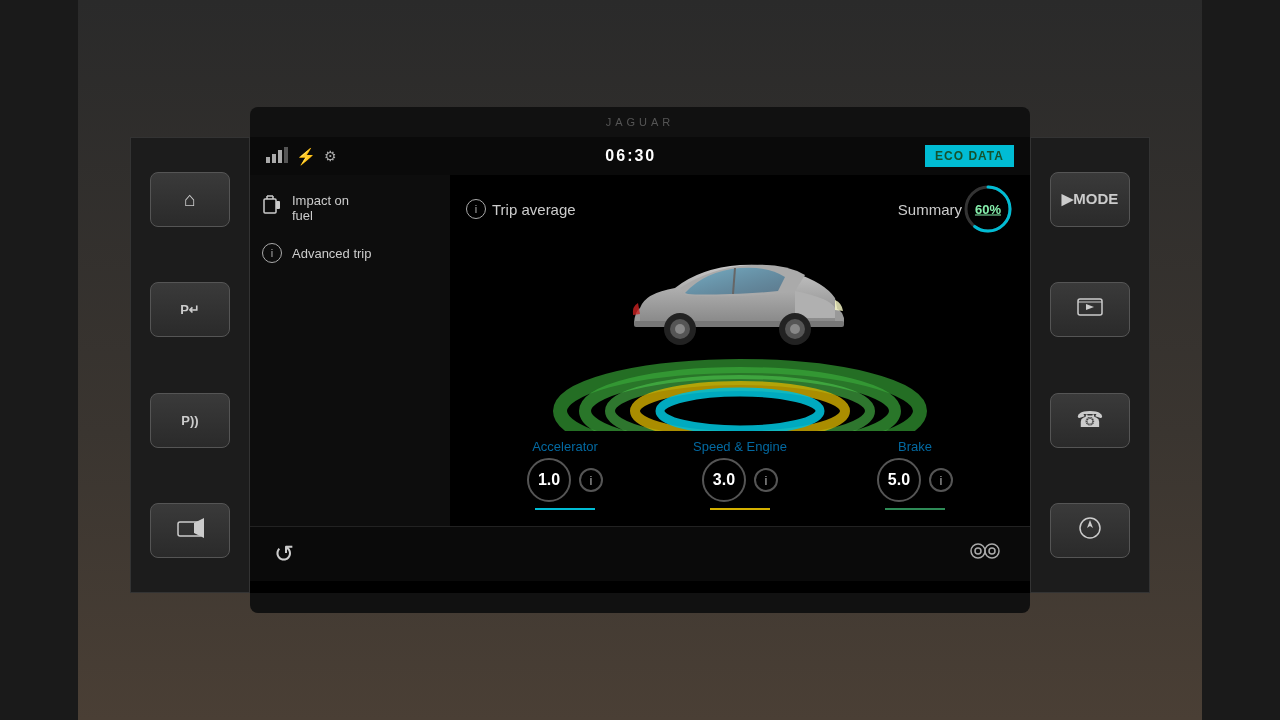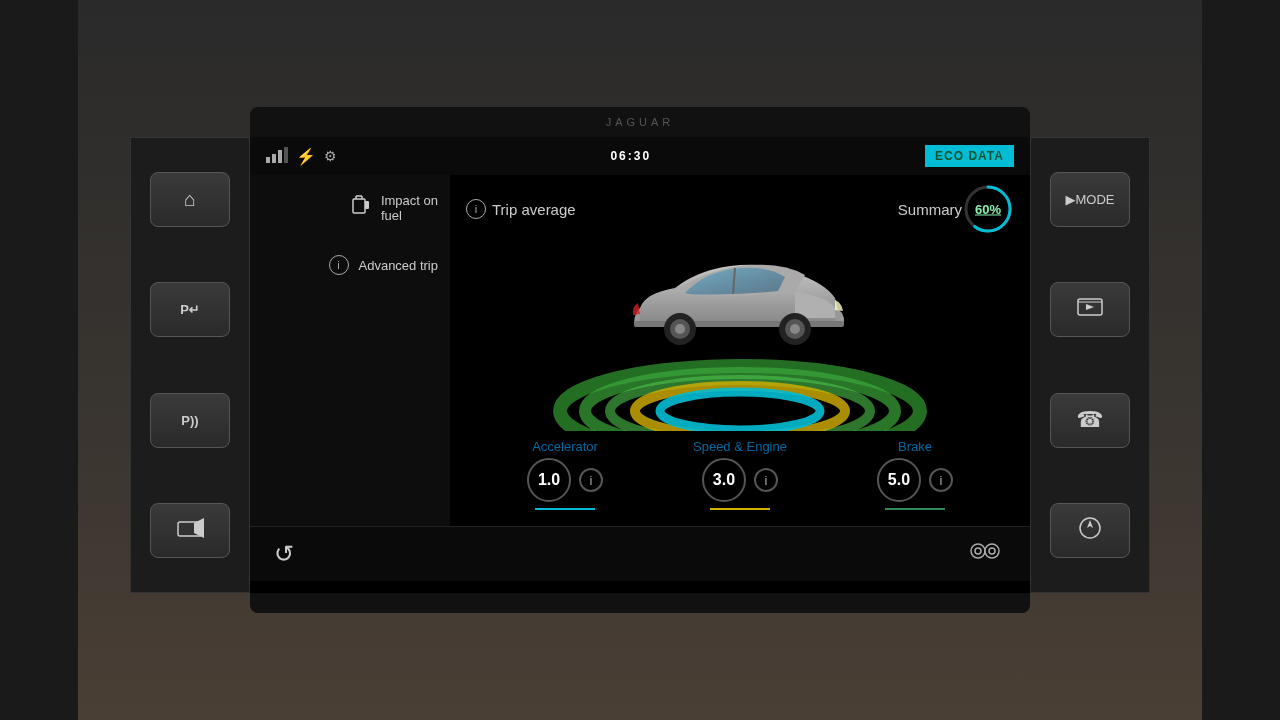--- a/index.html
+++ b/index.html
@@ -128,21 +128,21 @@
     }
 
     .header-icons {
       display: flex;
       gap: 8px;
       align-items: center;
     }
 
     .header-time {
       color: #fff;
-      font-size: 12px;
+      font-size: 16px;
       font-weight: bold;
       letter-spacing: 2px;
     }
 
     .eco-badge {
       background: #00bcd4;
       color: #14532d;
       font-size: 12px;
       font-weight: bold;
       padding: 4px 10px;
@@ -154,22 +154,21 @@
       height: calc(100% - 50px - 55px);
     }
 
     
     .left-menu {
       width: 200px;
       background: #0d0d0d;
       padding: 8px 0;
       display: flex;
       flex-direction: column;
-      gap: 12px;
-      align-items: flex-end;
+      gap: 0;
     }
 
     .menu-item {
       display: flex;
       align-items: center;
       gap: 10px;
       padding: 10px 12px;
       color: #ccc;
       font-size: 14px;
       cursor: pointer;
@@ -564,21 +563,21 @@
               <circle cx="22" cy="10" r="3" fill="none" stroke="#aaa" stroke-width="1.5"></circle>
             </svg>
           </span>
         </div>
       </div>
 
     </div>
 
     <div class="right-panel">
       <div class="right-btn">
-        <span style="font-size:13px;font-weight:normal;color:#ccc;">▶MODE</span>
+        <span style="font-size:15px;font-weight:bold;color:#ccc;">▶MODE</span>
       </div>
       <div class="right-btn">
         <span>
           <svg width="28" height="22" viewBox="0 0 28 22">
             <rect x="2" y="3" width="24" height="16" rx="2" fill="none" stroke="#ccc" stroke-width="1.5"></rect>
             <polygon points="10,8 10,14 18,11" fill="#ccc"></polygon>
             <line x1="2" y1="6" x2="26" y2="6" stroke="#ccc" stroke-width="1"></line>
           </svg>
         </span>
       </div>

